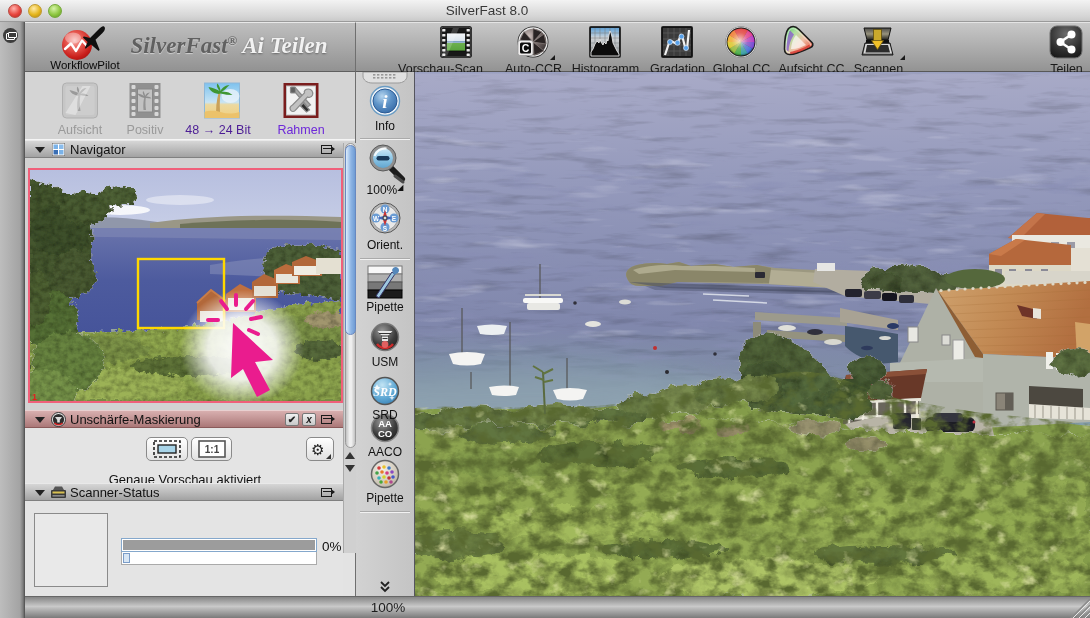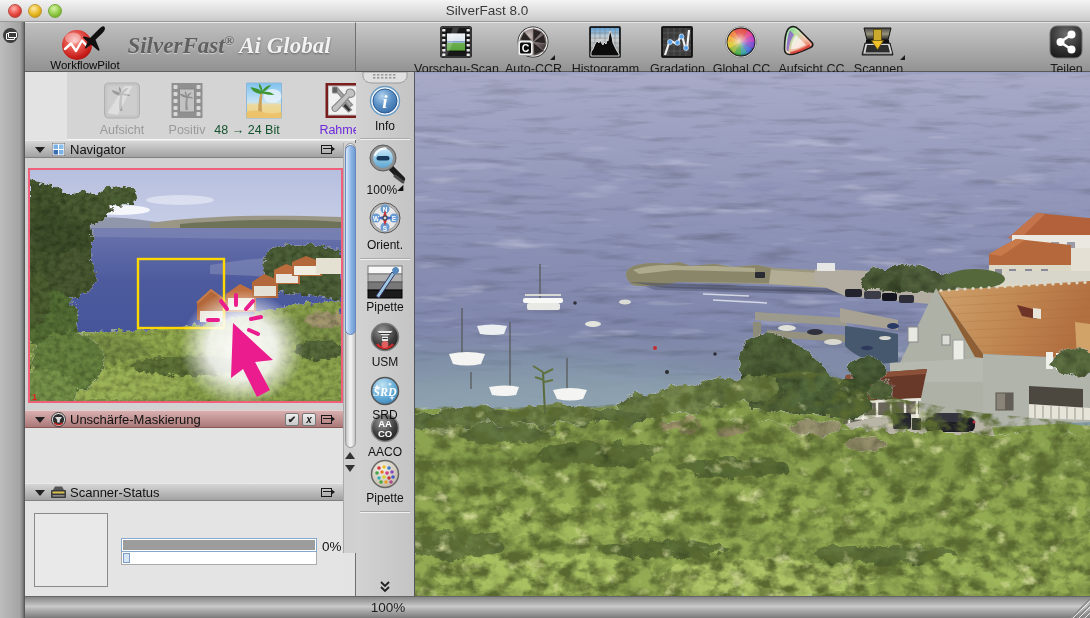--- a/index.html
+++ b/index.html
@@ -31,21 +31,21 @@
 #logotext .ai { color:#f2f2f2; text-shadow:0 1px 2px rgba(60,60,60,.6); }
 #wfplabel { left:10px; top:36px; width:100px; text-align:center; font-size:11.5px; color:#0a0a0a; }
 
 #toolbar { left:356px; top:22px; width:734px; height:50px;
   background:linear-gradient(#c8c8c8,#939393);
   border-top:1px solid #e4e4e4; border-bottom:1px solid #585858; }
 .tbitem { top:3px; height:44px; text-align:center; }
 .tbitem .lbl { position:absolute; top:36px; width:200px; left:50%; transform:translateX(-50%); font-size:12.5px; color:#1a1a1a; }
 
 #leftpanel { left:25px; top:72px; width:331px; height:524px; background:#e3e3e3; border-right:1px solid #6f6f6f;}
-#btnrow { left:0; top:0; width:330px; height:68px; background:#d4d4d4; border-bottom:1px solid #f5f5f5;margin-left:42px; }
+#btnrow { left:0; top:0; width:330px; height:68px; background:#d4d4d4; border-bottom:1px solid #f5f5f5; }
 .pbtn-lbl { position:absolute; top:51px; font-size:12.5px; text-align:center; }
 .phdr { left:0; width:330px; height:18px; border-top:1px solid #e9e9e9; border-bottom:1px solid #808080;
   background:linear-gradient(#d6d6d6,#a2a2a2); font-size:13px; color:#111; }
 .phdr .tri { position:absolute; left:10px; top:6px; width:0; height:0; border-left:5px solid transparent; border-right:5px solid transparent; border-top:6px solid #222; }
 .phdr .ttl { position:absolute; left:45px; top:1px; }
 .detach { position:absolute; top:3.5px; width:11px; height:9px; border:1.3px solid #1a1a1a; background:transparent; }
 .detach:before { content:""; position:absolute; left:1px; top:2.2px; width:9px; height:1.6px; background:#1a1a1a; }
 .detach:after { content:""; position:absolute; left:8.5px; top:0.2px; border-left:4px solid #1a1a1a; border-top:3px solid transparent; border-bottom:3px solid transparent; }
 
 #lscroll { left:318px; top:71px; width:13px; height:410px; background:#d0d0d0; border-left:1px solid #aaa; }
@@ -90,21 +90,21 @@
           </radialGradient>
         </defs>
         <circle cx="27" cy="20" r="15" fill="url(#wfpr)"></circle>
         <ellipse cx="23" cy="13" rx="8" ry="5.5" fill="#fff" opacity=".35"></ellipse>
         <path d="M15,24 L21,18.5 L26,26 L32,15.5 L37,21" stroke="#fff" stroke-width="2.4" fill="none" stroke-linejoin="round" stroke-linecap="round"></path>
         <g transform="translate(-5,1)">
             <path d="M59,0.5 C60.8,1.8 60,4.6 57.5,7 L50.5,13.8 L54.5,23.6 C54.8,24.4 53.8,25.2 53.1,24.6 L46,18.4 L41,22.4 C40.4,22.9 39.7,22.3 40,21.7 L42.6,16 L38.4,12 C37.7,11.3 38.2,10.3 39.1,10.5 L45,11.9 L53.5,3.5 C55.6,1.4 57.8,-0.4 59,0.5 Z" fill="#101010"></path>
           </g>
       </svg>
     </div>
-    <div class="abs" id="logotext"><span class="sf">SilverFast<span class="sup">®</span></span><span class="ai"> Ai Global</span></div>
+    <div class="abs" id="logotext"><span class="sf">SilverFast<span class="sup">®</span></span><span class="ai"> Ai Teilen</span></div>
     <div class="abs" id="wfplabel">WorkflowPilot</div>
   </div>
   <div class="abs" id="toolbar">
     <svg width="734" height="50" style="position:absolute;left:0;top:0">
       <defs>
         <linearGradient id="filmimg" x1="0" y1="0" x2="0" y2="1">
           <stop offset="0" stop-color="#f4f6f8"></stop>
             <stop offset=".42" stop-color="#dde6ee"></stop>
           <stop offset=".45" stop-color="#7a9ec0"></stop>
             <stop offset=".55" stop-color="#9db8d0"></stop>
@@ -268,21 +268,21 @@
             <line x1="11" y1="16.5" x2="21.5" y2="23.5"></line>
         </g>
         <circle cx="21.5" cy="8.5" r="4" fill="#fff"></circle>
         <circle cx="10.5" cy="16" r="4" fill="#fff"></circle>
         <circle cx="21.5" cy="23.5" r="4" fill="#fff"></circle>
       </g>
 
       <path d="M196,37 l5,0 l0,-5 z" fill="#1a1a1a" transform="translate(-2,0)"></path>
       <path d="M544,37 l5,0 l0,-5 z" fill="#1a1a1a"></path>
     </svg>
-    <div class="tbitem abs" style="left:100px;width:1px">
+    <div class="tbitem abs" style="left:84px;width:1px">
         <div class="lbl">Vorschau-Scan</div>
       </div>
     <div class="tbitem abs" style="left:177px;width:1px">
         <div class="lbl">Auto-CCR</div>
       </div>
     <div class="tbitem abs" style="left:249px;width:1px">
         <div class="lbl">Histogramm</div>
       </div>
     <div class="tbitem abs" style="left:321px;width:1px">
         <div class="lbl">Gradation</div>
@@ -353,21 +353,21 @@
           <g stroke="#8a8a8a" stroke-width="1.2" fill="#b8b8b8">
             <path d="M9,6 L24,24 L27,22 L12,5 Z" fill="#a8a8a8"></path>
             <path d="M25,6 C28,6 30,9 29,12 C28,14 26,15 24,14 L12,27 C11,29 8,29 7,27 C6,25 7,23 9,22 L21,10 C20,8 22,6 25,6 Z" fill="#c2c2c2"></path>
             <rect x="7" y="4" width="5" height="6" rx="1" fill="#606060"></rect>
             <path d="M20,20 L26,27 L23,29 L17,23 Z" fill="#303030"></path>
           </g>
         </g>
       </svg>
       <div class="pbtn-lbl abs" style="left:15px;width:80px;color:#9a9a9a">Aufsicht</div>
       <div class="pbtn-lbl abs" style="left:80px;width:80px;color:#9a9a9a">Positiv</div>
-      <div class="pbtn-lbl abs" style="left:135px;width:90px;color:#14532d">48 → 24 Bit</div>
+      <div class="pbtn-lbl abs" style="left:148px;width:90px;color:#4c1d95">48 → 24 Bit</div>
       <div class="pbtn-lbl abs" style="left:236px;width:80px;color:#6d28d9">Rahmen</div>
     </div>
 
     <div class="abs phdr" style="top:68px">
       <div class="tri"></div>
       <svg width="13" height="13" style="position:absolute;left:27px;top:2px">
         <rect x="0" y="0" width="13" height="13" fill="#fff" stroke="#555"></rect>
         <rect x="1.5" y="1.5" width="4.5" height="4.5" fill="#7ab2e8"></rect>
           <rect x="7" y="1.5" width="4.5" height="4.5" fill="#8abcec"></rect>
         <rect x="1.5" y="7" width="4.5" height="4.5" fill="#3a6eb4"></rect>
@@ -492,20 +492,39 @@
       <svg width="15" height="15" style="position:absolute;left:26px;top:1px">
         <circle cx="7.5" cy="7.5" r="7" fill="#e8e8e8" stroke="#333" stroke-width="1"></circle>
         <circle cx="7.5" cy="7.5" r="5.6" fill="#2e2e2e"></circle>
         <path d="M4,5 L11,5 L8.8,8 L8.8,10.5 L6.2,10.5 L6.2,8 Z" fill="#ddd"></path>
         <path d="M3.5,11 a5.5,5.5 0 0 0 8,0" fill="none" stroke="#cc2222" stroke-width="1.6"></path>
       </svg>
       <div class="ttl">Unschärfe-Maskierung</div>
       <div class="abs" style="left:260px;top:2px;width:14px;height:13px;background:linear-gradient(#f0f0f0,#c8c8c8);border:1px solid #777;border-radius:2px;text-align:center;font-size:10px;font-weight:bold;color:#222;line-height:12px">✔</div>
       <div class="abs" style="left:277px;top:2px;width:14px;height:13px;background:linear-gradient(#f0f0f0,#c8c8c8);border:1px solid #777;border-radius:2px;text-align:center;font-size:10px;font-weight:bold;color:#222;line-height:12px;font-style:italic">x</div>
       <div class="detach" style="left:296px"></div>
+    </div>
+    <div class="abs" style="left:0;top:356px;width:318px;height:55px;background:#e4e4e4;overflow:hidden">
+      <div class="abs" style="left:121px;top:9px;width:42px;height:24px;background:linear-gradient(#ffffff,#e2e2e2);border:1px solid #8a8a8a;border-radius:5px">
+        <svg width="28" height="18" style="position:absolute;left:6px;top:2px">
+          <rect x="1" y="1" width="26" height="16" fill="none" stroke="#222" stroke-width="1.6" stroke-dasharray="3,2"></rect>
+          <rect x="5" y="5" width="18" height="8" fill="#a8d4e8" stroke="#222" stroke-width="1.4"></rect>
+        </svg>
+      </div>
+      <div class="abs" style="left:166px;top:9px;width:41px;height:24px;background:linear-gradient(#ffffff,#e2e2e2);border:1px solid #8a8a8a;border-radius:5px">
+        <svg width="28" height="18" style="position:absolute;left:6px;top:2px">
+          <rect x="1" y="1" width="26" height="16" fill="#fff" stroke="#555" stroke-width="1.6"></rect>
+          <text x="14" y="13" font-size="10" font-weight="bold" fill="#444" text-anchor="middle" font-family="Liberation Sans">1:1</text>
+        </svg>
+      </div>
+      <div class="abs" style="left:281px;top:9px;width:28px;height:24px;background:linear-gradient(#ffffff,#e0e0e0);border:1px solid #8a8a8a;border-radius:5px">
+        <div style="position:absolute;left:4px;top:3px;font-size:15px;color:#222">⚙</div>
+        <div style="position:absolute;right:2px;bottom:1px;width:0;height:0;border-left:5px solid transparent;border-bottom:5px solid #333"></div>
+      </div>
+      <div class="abs" style="left:60px;top:44px;width:200px;text-align:center;font-size:13px;color:#111">Genaue Vorschau aktiviert</div>
     </div>
 
     <div class="abs phdr" style="top:411px">
       <div class="tri"></div>
       <svg width="15" height="14" style="position:absolute;left:26px;top:2px">
         <rect x="0" y="4" width="15" height="8" rx="1" fill="#3a3a3a"></rect>
         <rect x="1.5" y="5.5" width="12" height="2" fill="#d8c050"></rect>
         <rect x="1.5" y="9" width="12" height="1.6" fill="#888"></rect>
         <path d="M2,4 L4,0.5 L11,0.5 L13,4 Z" fill="#555"></path>
       </svg>

